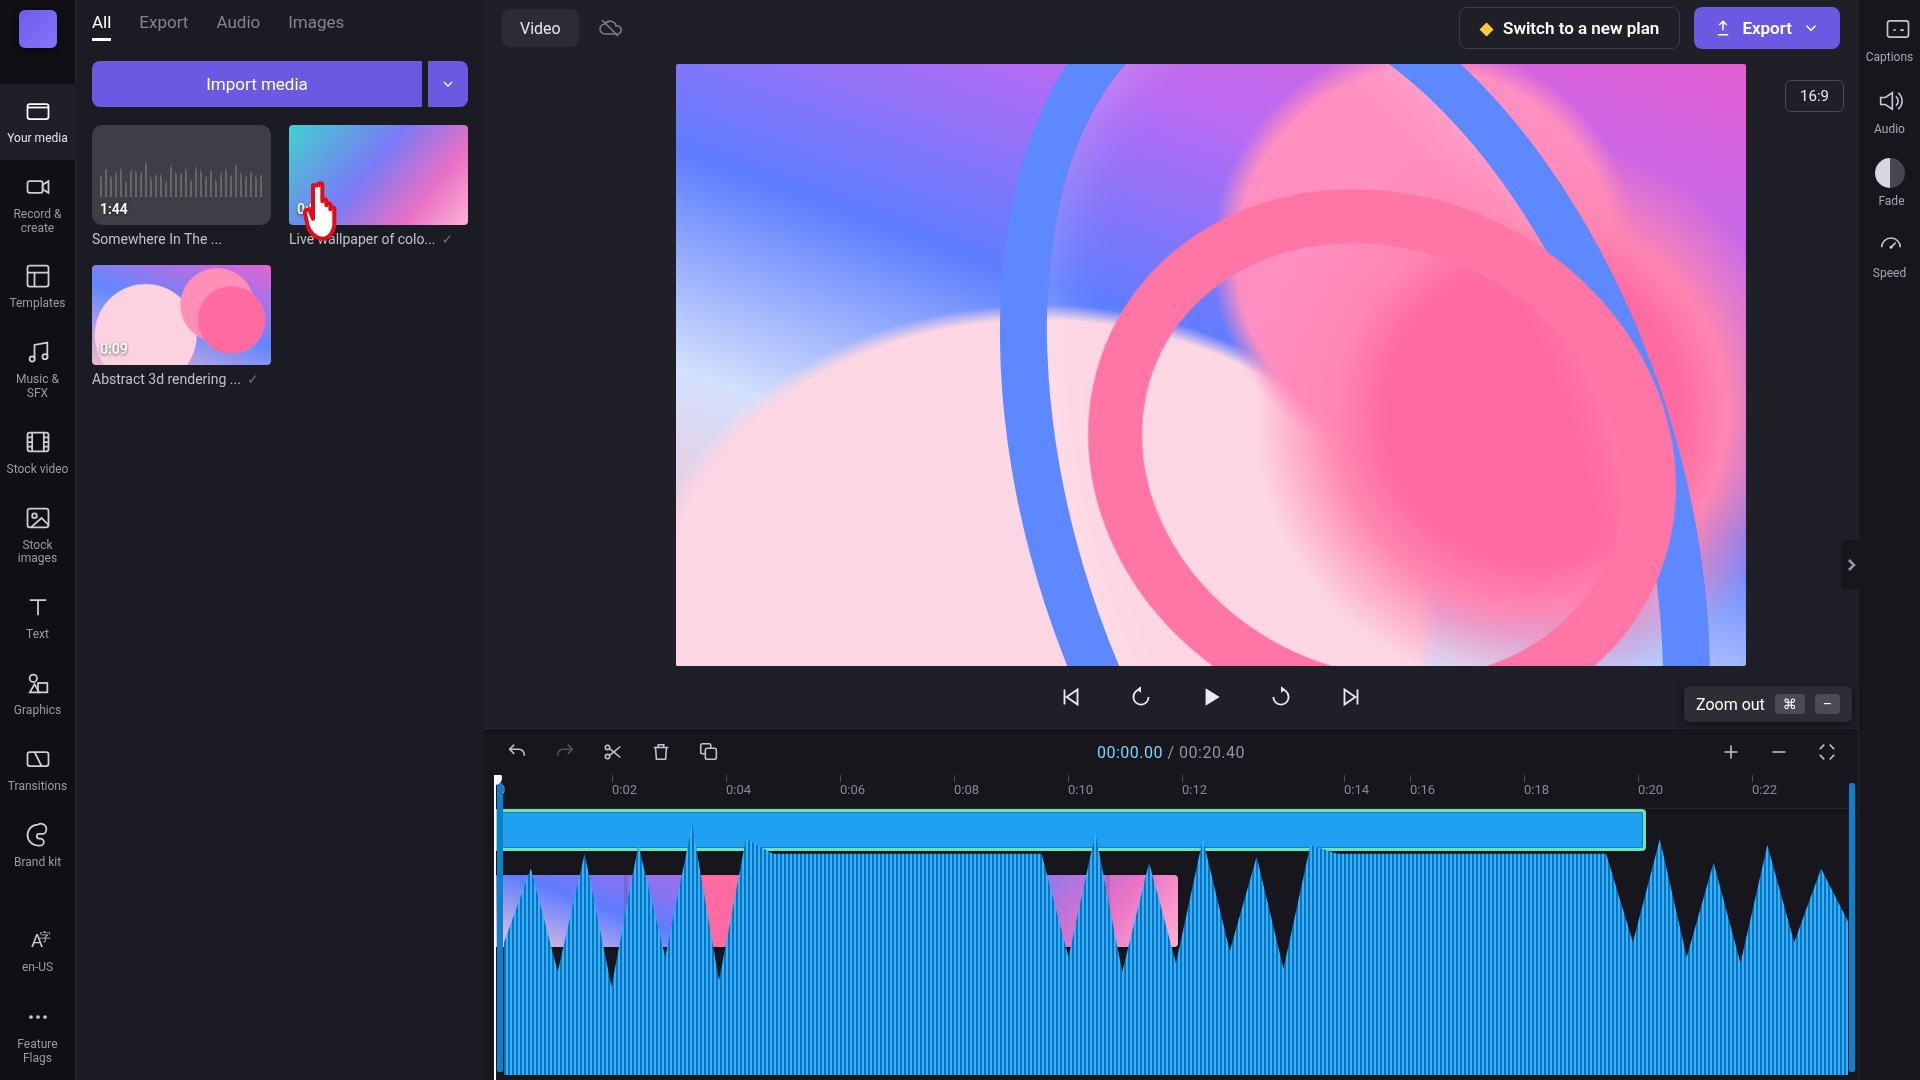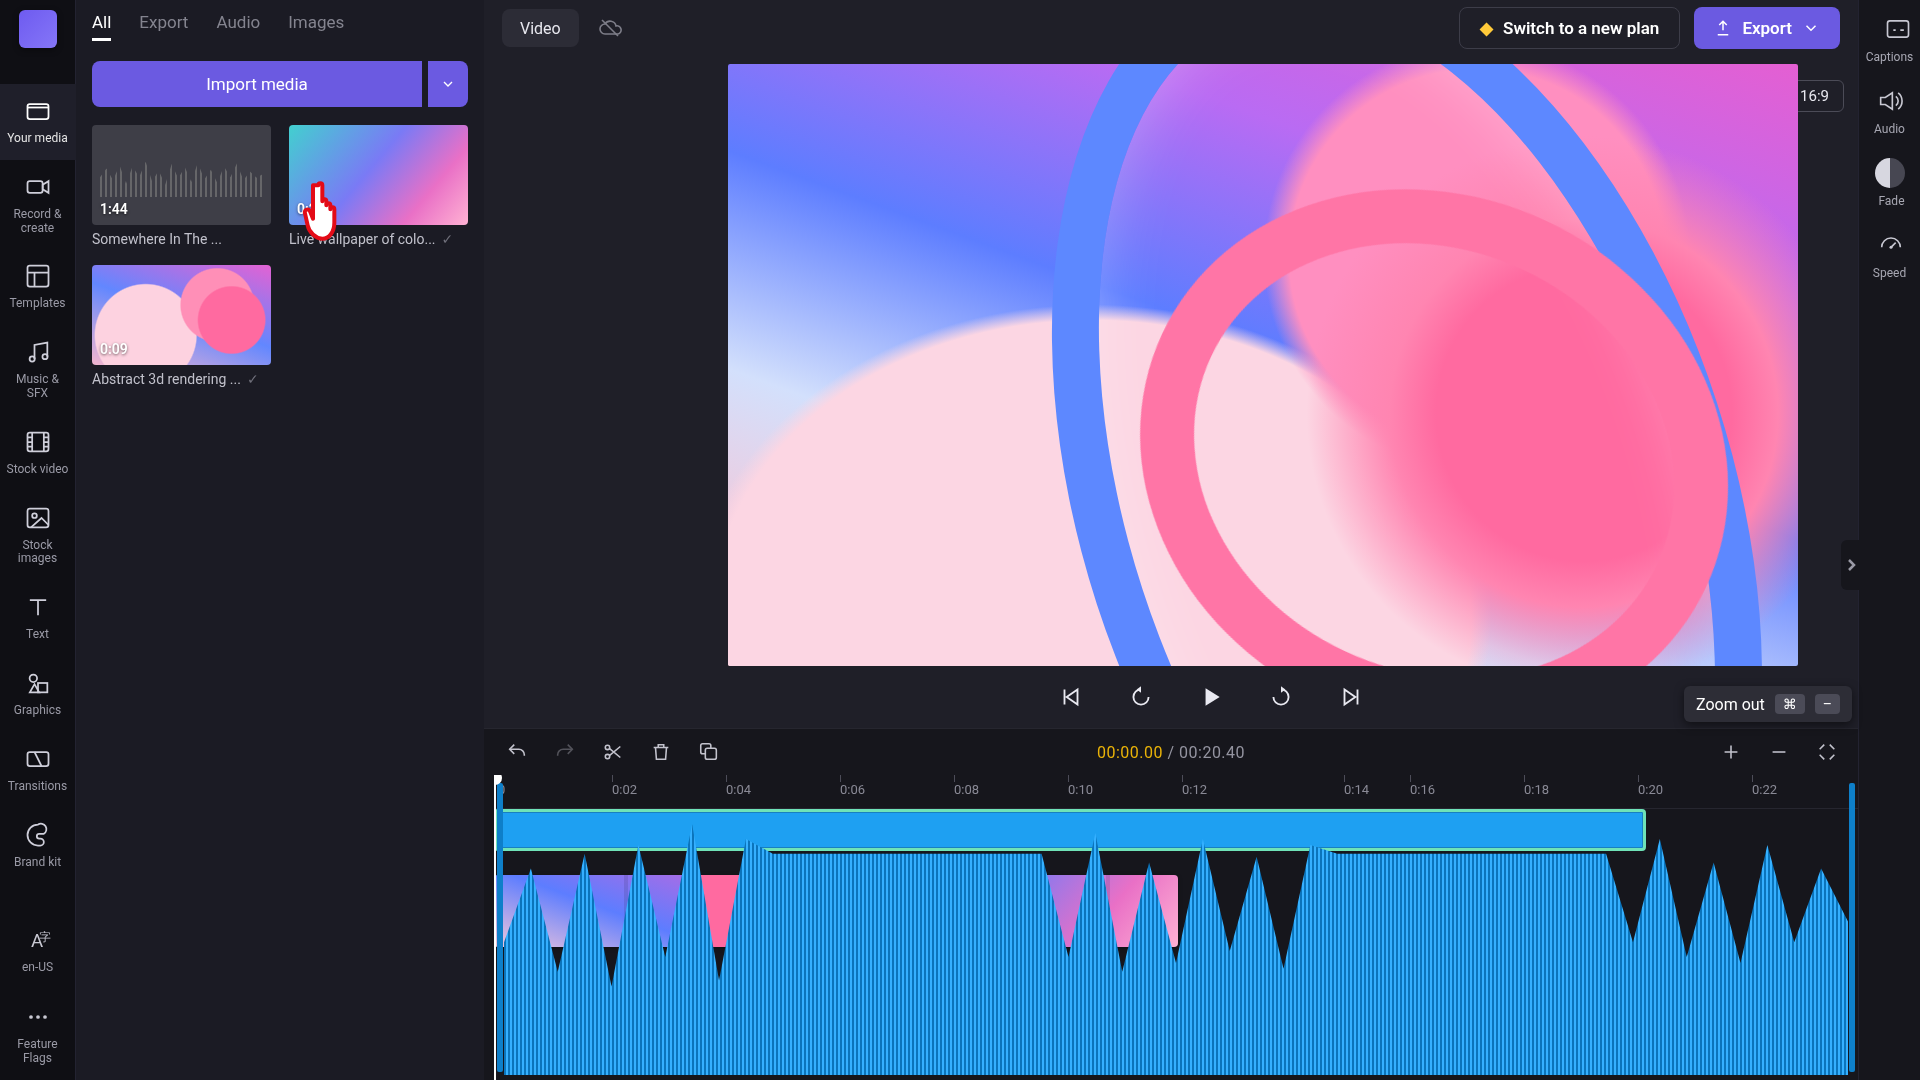--- a/index.html
+++ b/index.html
@@ -101,21 +101,21 @@
     grid-template-columns: 1fr 1fr;
     gap: 18px 18px;
   }
   .media-card { display: flex; flex-direction: column; gap: 6px; cursor: pointer; position: relative;}
   .thumb {
     width: 100%; height: 100px;
     border-radius: 4px;
     position: relative;
     overflow: hidden;
   }
-  .thumb-audio { background:#3e3e47; }
+  .thumb-audio { background:#3e3e47;border-radius:10px; }
   .thumb-audio::after{
     content:""; position:absolute; left:8px; right:8px; top:28px; bottom:28px;
     background: repeating-linear-gradient(90deg, #777 0 2px, #3e3e47 2px 5px);
     clip-path: polygon(0 55%, 4% 35%, 8% 62%, 12% 28%, 16% 70%, 20% 30%, 24% 55%, 28% 20%, 32% 65%, 36% 40%, 40% 72%, 44% 25%, 48% 58%, 52% 32%, 56% 66%, 60% 22%, 64% 60%, 68% 38%, 72% 68%, 76% 30%, 80% 55%, 84% 24%, 88% 62%, 92% 42%, 96% 56%, 100% 48%, 100% 100%, 0 100%);
     opacity:.7;
   }
   .thumb-grad1 { background: linear-gradient(130deg,#42d0cf, #7a7af5 45%, #e970c6 75%, #ffb2d3); }
   .thumb-3d {
     background:
       radial-gradient(circle at 78% 55%, #ff6aa0 0 22%, transparent 23%),
@@ -200,21 +200,21 @@
   .btn-outline .gem{color:#ffca3a;}
   .btn-primary{
     height:42px; padding:0 20px; border-radius:8px;
     background:#6b5ae1; color:#fff; font-size:17px; font-weight:600;
     display:flex;align-items:center;gap:10px; cursor:pointer;
   }
   .btn-primary svg{width:18px;height:18px;stroke:#fff;fill:none;stroke-width:2;}
 
   .preview-wrap{
     padding: 8px 60px 0 140px;
-    display:flex; flex-direction:column; align-items:flex-end;
+    display:flex; flex-direction:column; align-items:center;
     position:relative;
   }
   .ratio-chip{
     position:absolute; right:14px; top:24px;
     border:1px solid #4b4b57; border-radius:6px; color:#e8e8ef;
     padding:6px 14px; font-size:15px; cursor:pointer;
   }
   .preview{
     width: 1070px; height: 602px;
     background:#000;
@@ -266,21 +266,21 @@
     display:flex; flex-direction:column; min-height:0;
   }
   .tl-toolbar{
     height:46px; display:flex; align-items:center; gap:22px;
     padding:0 20px; position:relative;
   }
   .tl-tool{width:26px;height:26px;display:flex;align-items:center;justify-content:center;cursor:pointer;}
   .tl-tool.disabled{opacity:.35;cursor:default;}
   .tl-tool svg{width:22px;height:22px;stroke:#c3c3cd;fill:none;stroke-width:1.7;}
   .tl-time{position:absolute;left:50%;transform:translateX(-50%);font-size:16px;letter-spacing:.5px;}
-  .tl-time .cur{color:#eab308;}
+  .tl-time .cur{color:#7dd3fc;}
   .tl-time .tot{color:#9494a0;}
   .tl-right-tools{position:absolute;right:18px;display:flex;gap:22px;}
 
   .tl-body{
     flex:1; display:flex; position:relative; min-height:0;
   }
   .tl-left-gutter{width:10px;}
   .tl-tracks{
     flex:1; position:relative; overflow:hidden;
   }

